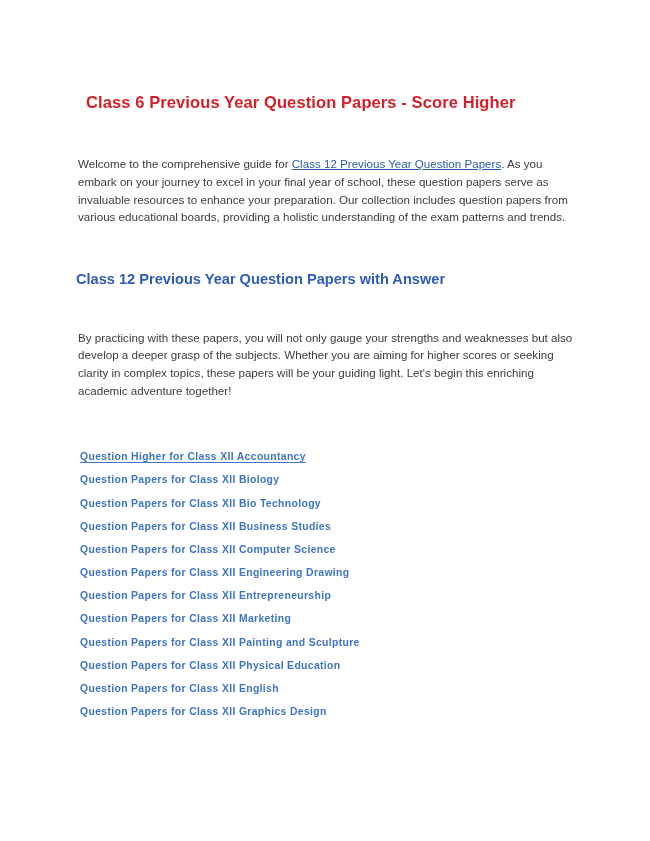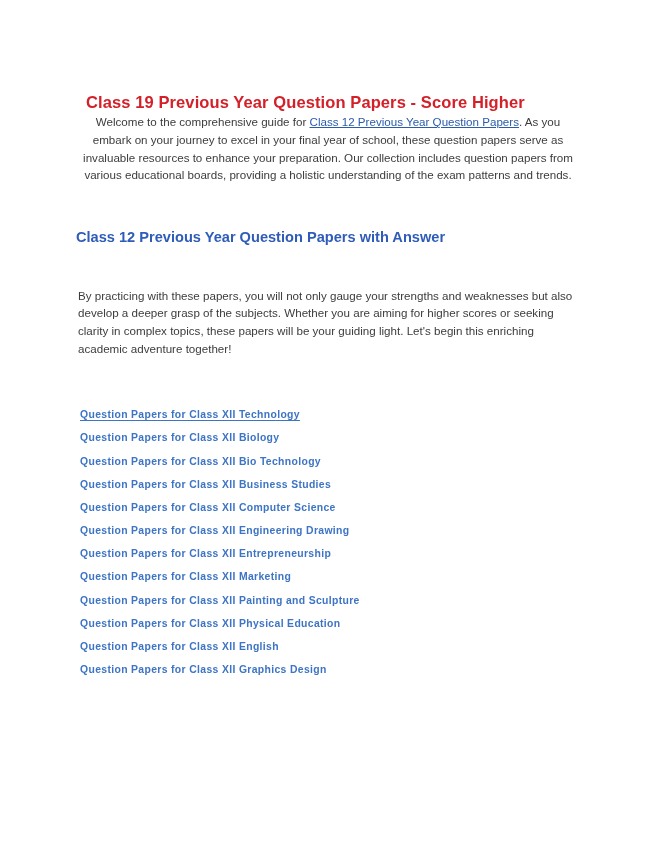--- a/index.html
+++ b/index.html
@@ -46,21 +46,21 @@
   .para {
     color: #3c3c3c;
     font-size: 11.6px;
     line-height: 17.6px;
     margin: 0;
     padding: 0;
     text-align: left;
   }
 
   .para-intro {
-    text-align: center;
+    margin-top: 42px;
   }
 
   .para-second {
     margin-top: 40px;
   }
 
   
   .inline-link {
     color: #2a5caa;
     text-decoration: underline;
@@ -111,32 +111,32 @@
     text-decoration: underline;
     text-underline-offset: 2px;
   }
 </style>
 </head>
 <body>
 
 <div class="page">
   <div class="content">
 
-    <h1 class="doc-title">Class 19 Previous Year Question Papers - Score Higher</h1>
+    <h1 class="doc-title">Class 6 Previous Year Question Papers - Score Higher</h1>
 
     <p class="para para-intro">
       <span>Welcome to the comprehensive guide for </span><a class="inline-link" href="#">Class 12 Previous Year Question Papers</a><span>. As you embark on your journey to excel in your final year of school, these question papers serve as invaluable resources to enhance your preparation. Our collection includes question papers from various educational boards, providing a holistic understanding of the exam patterns and trends.</span>
     </p>
 
     <h2 class="sub-heading">Class 12 Previous Year Question Papers with Answer</h2>
 
     <p class="para para-second">By practicing with these papers, you will not only gauge your strengths and weaknesses but also develop a deeper grasp of the subjects. Whether you are aiming for higher scores or seeking clarity in complex topics, these papers will be your guiding light. Let's begin this enriching academic adventure together!</p>
 
     <ul class="link-list">
-      <li><a class="list-link underlined" href="#">Question Papers for Class XII Technology</a></li>
+      <li><a class="list-link underlined" href="#">Question Higher for Class XII Accountancy</a></li>
       <li><a class="list-link" href="#">Question Papers for Class XII Biology</a></li>
       <li><a class="list-link" href="#">Question Papers for Class XII Bio Technology</a></li>
       <li><a class="list-link" href="#">Question Papers for Class XII Business Studies</a></li>
       <li><a class="list-link" href="#">Question Papers for Class XII Computer Science</a></li>
       <li><a class="list-link" href="#">Question Papers for Class XII Engineering Drawing</a></li>
       <li><a class="list-link" href="#">Question Papers for Class XII Entrepreneurship</a></li>
       <li><a class="list-link" href="#">Question Papers for Class XII Marketing</a></li>
       <li><a class="list-link" href="#">Question Papers for Class XII Painting and Sculpture</a></li>
       <li><a class="list-link" href="#">Question Papers for Class XII Physical Education</a></li>
       <li><a class="list-link" href="#">Question Papers for Class XII English</a></li>

